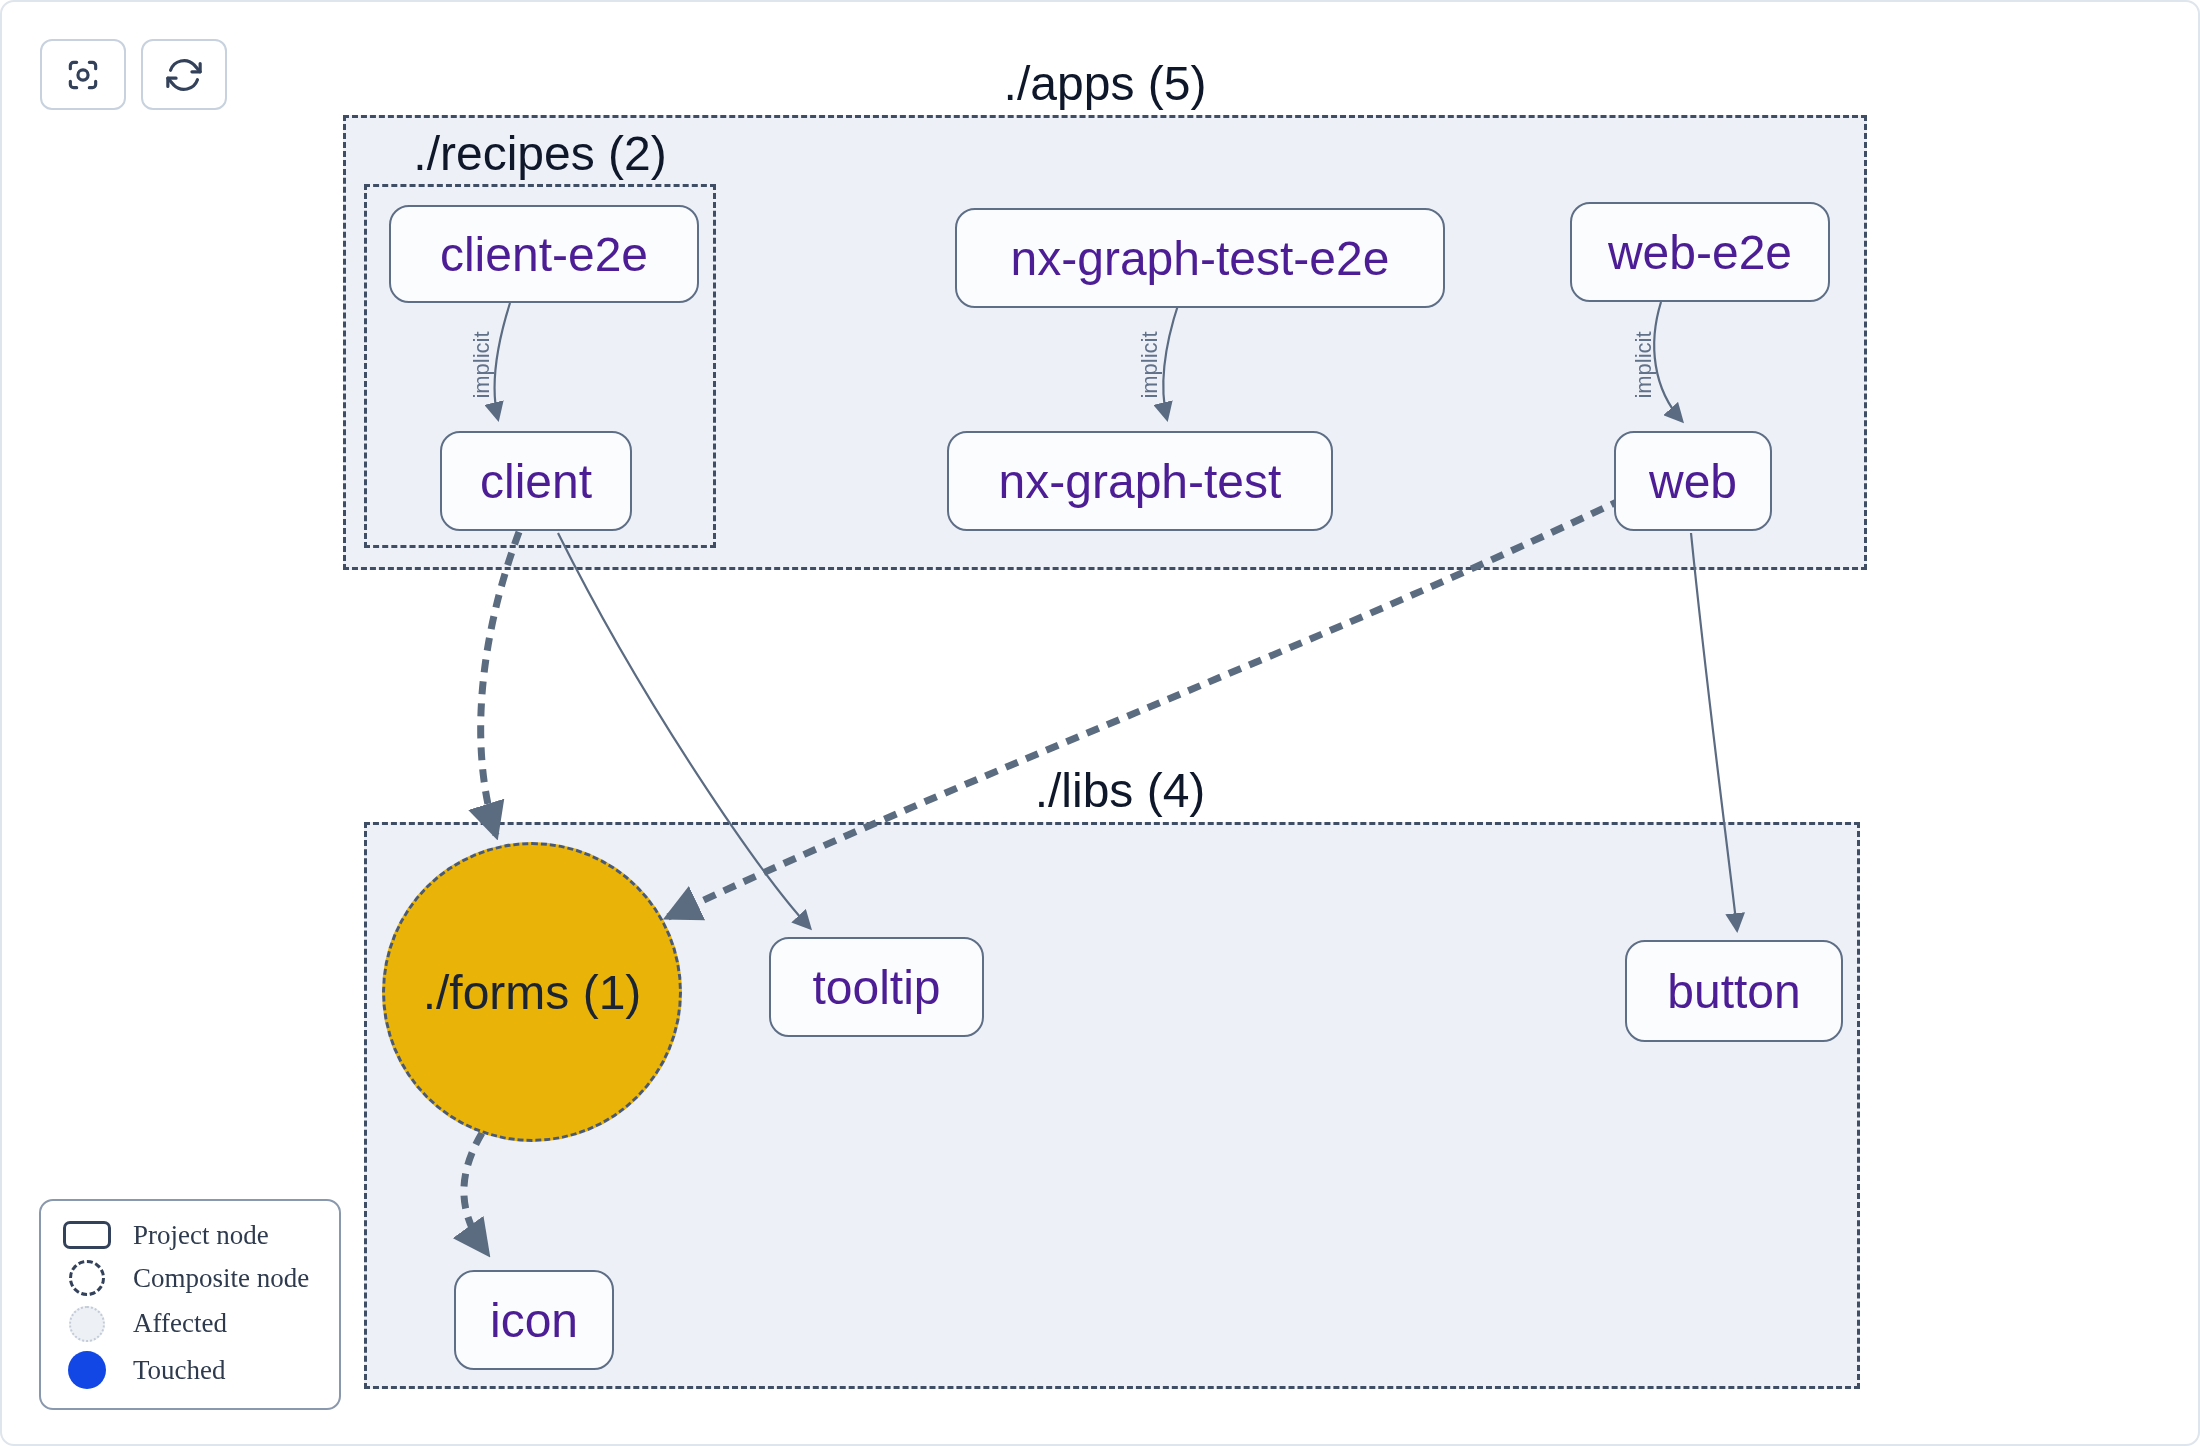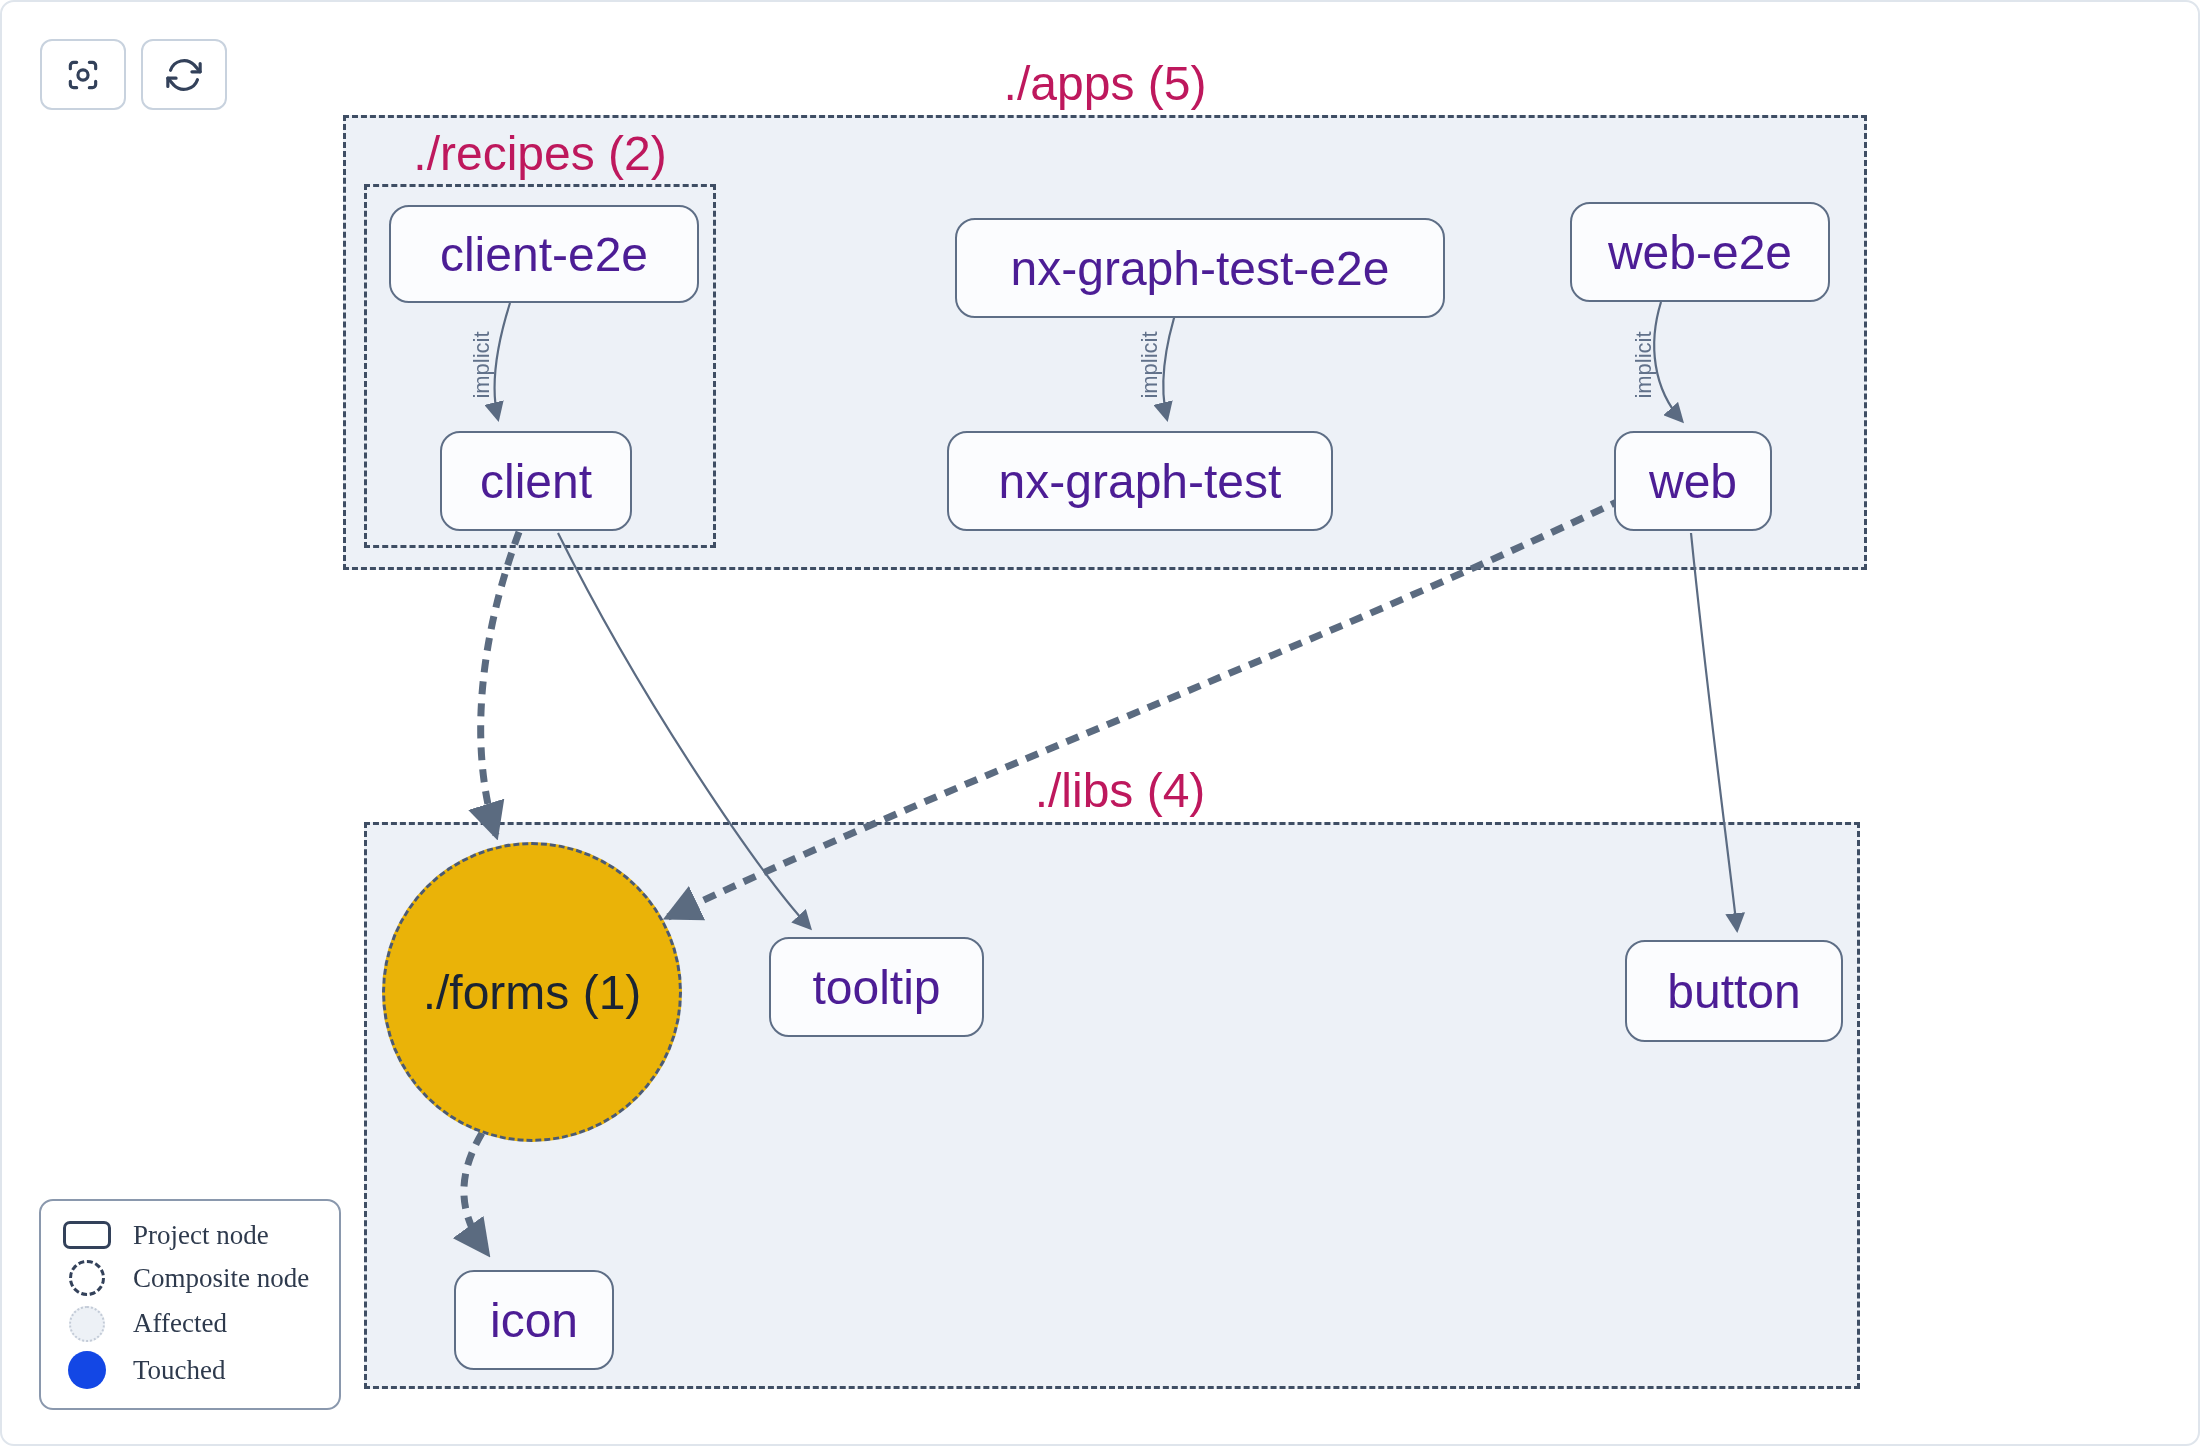--- a/index.html
+++ b/index.html
@@ -13,21 +13,21 @@
     position:absolute;width:82px;height:67px;border:2px solid #c8d2de;border-radius:12px;
     background:#fff;display:flex;align-items:center;justify-content:center;cursor:pointer;
   }
   .tbtn svg{width:38px;height:38px;stroke:#33415a;fill:none;stroke-width:2;stroke-linecap:round;stroke-linejoin:round;}
   
   .group{
     position:absolute;background:#edf1f7;border:3px dashed #3f4e64;box-sizing:border-box;
   }
   .group.inner{background:transparent;}
   .group-title{
-    position:absolute;font-size:48px;color:#be185d;text-align:left;white-space:nowrap;
+    position:absolute;font-size:48px;color:#0f172a;text-align:left;white-space:nowrap;
     transform:translateX(-50%);line-height:1.1;
   }
   
   .node{
     position:absolute;background:#fbfcfe;border:2px solid #5e6e86;border-radius:20px;
     display:flex;align-items:center;justify-content:center;box-sizing:border-box;
     font-size:48px;color:#4c1d95;white-space:nowrap;cursor:pointer;
   }
   .composite{
     position:absolute;background:#eab308;border:3px dashed #4b5a73;border-radius:50%;
@@ -102,21 +102,21 @@
   <div class="tbtn" style="left:139px;top:37px;">
     <svg viewBox="0 0 24 24">
       <polyline points="22.2 4.8 22.2 10 17 10"></polyline>
       <polyline points="1.8 19.2 1.8 14 7 14"></polyline>
       <path d="M3.5 9 a9 9 0 0 1 14.9 -3.4 L22.2 10 M1.8 14 l3.8 4.4 A9 9 0 0 0 20.5 15"></path>
     </svg>
   </div>
 
   <div class="node" style="left:387px;top:203px;width:310px;height:98px;">client-e2e</div>
   <div class="node" style="left:438px;top:429px;width:192px;height:100px;">client</div>
-  <div class="node" style="left:953px;top:216px;width:490px;height:100px;">nx-graph-test-e2e</div>
+  <div class="node" style="left:953px;top:206px;width:490px;height:100px;">nx-graph-test-e2e</div>
   <div class="node" style="left:945px;top:429px;width:386px;height:100px;">nx-graph-test</div>
   <div class="node" style="left:1568px;top:200px;width:260px;height:100px;">web-e2e</div>
   <div class="node" style="left:1612px;top:429px;width:158px;height:100px;">web</div>
   <div class="node" style="left:1623px;top:938px;width:218px;height:102px;">button</div>
   <div class="node" style="left:767px;top:935px;width:215px;height:100px;">tooltip</div>
   <div class="node" style="left:452px;top:1268px;width:160px;height:100px;">icon</div>
 
   <div class="composite" style="left:380px;top:840px;width:300px;height:300px;">./forms (1)</div>
 
   <div class="legend">

